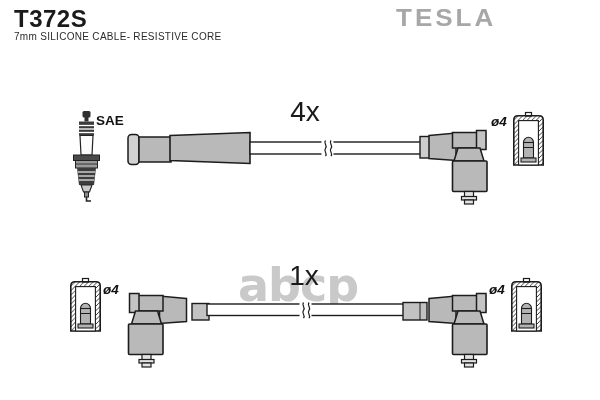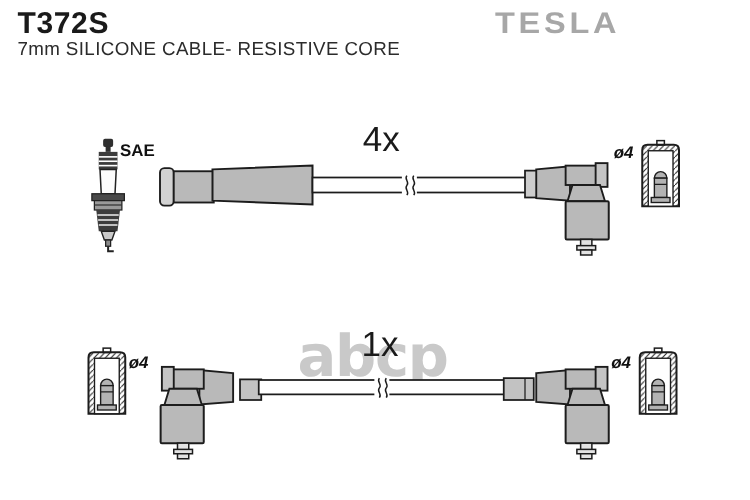--- a/index.html
+++ b/index.html
@@ -1,20 +1,20 @@
 <!DOCTYPE html>
 <html><head>
 <meta charset="utf-8">
 <style>
   html,body{margin:0;padding:0;background:#fff;}
   #stage{position:relative;width:600px;height:380px;background:#fff;overflow:hidden;
          font-family:"Liberation Sans",sans-serif;}
   .part-number{position:absolute;left:14px;top:5px;font-size:24px;font-weight:bold;
                color:#1a1a1a;letter-spacing:0.5px;}
-  .part-desc{position:absolute;left:14px;top:31px;font-size:15px;color:#2b2b2b;
+  .part-desc{position:absolute;left:14px;top:31px;font-size:10px;color:#2b2b2b;
              letter-spacing:0.3px;}
   .brand{position:absolute;left:396px;top:4px;font-size:26px;font-weight:bold;
          color:#a7a7a7;letter-spacing:3px;transform:scaleY(0.92);transform-origin:top left;}
   svg{position:absolute;left:0;top:0;}
   text{font-family:"Liberation Sans",sans-serif;}
   .qty{font-size:28px;fill:#1a1a1a;}
   .small-label{font-size:13.5px;font-weight:bold;fill:#111;}
   .dia{font-style:italic;}
   .wm{font-family:"DejaVu Sans",sans-serif;font-size:46px;font-weight:bold;
       fill:#c9c9c9;letter-spacing:-1px;}

